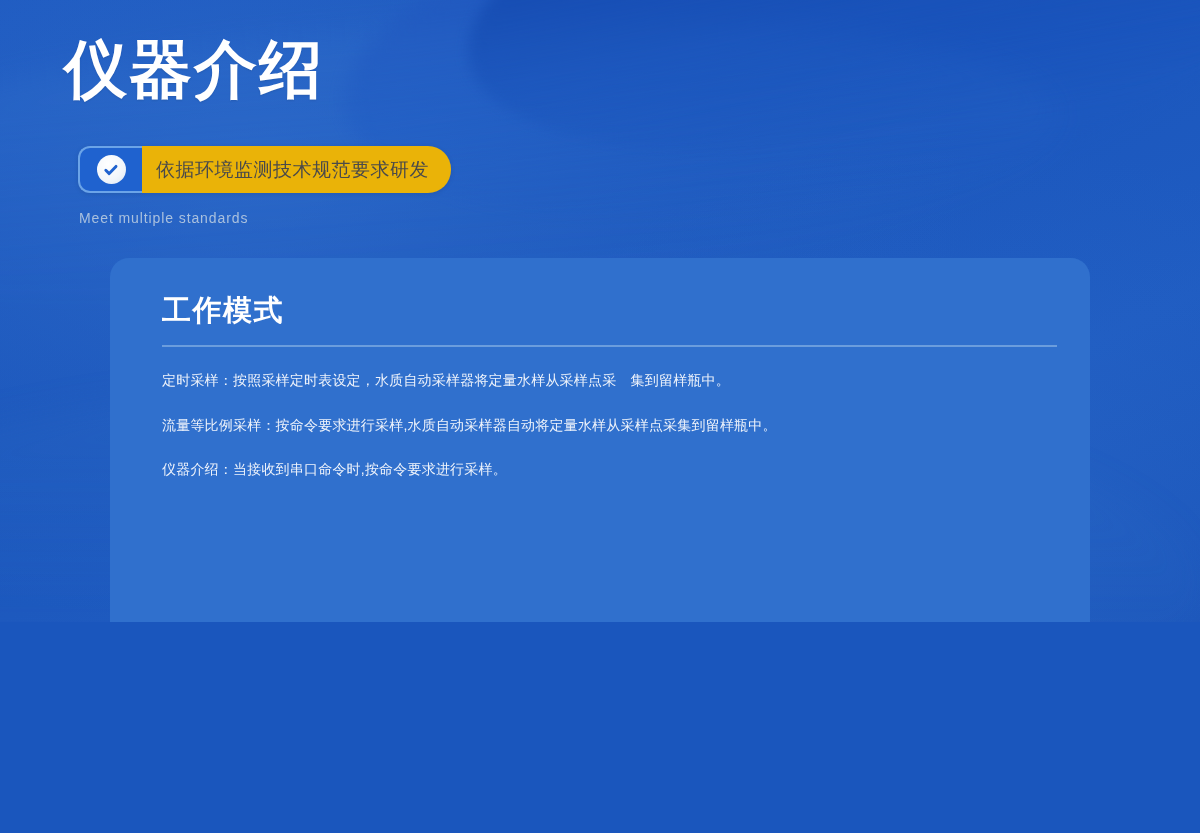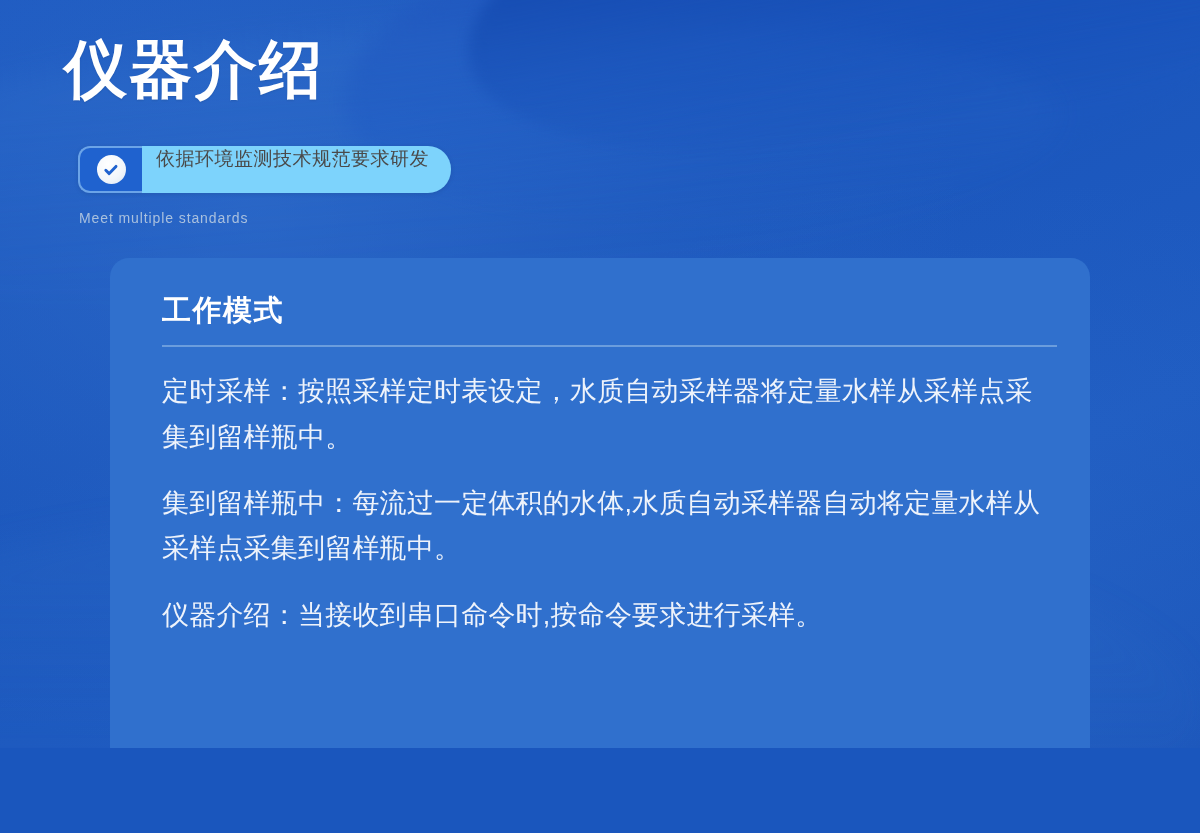--- a/index.html
+++ b/index.html
@@ -11,21 +11,21 @@
     width: 1200px;
     height: 833px;
     overflow: hidden;
     font-family: "Liberation Sans", "DejaVu Sans", sans-serif;
     background: #1a56bd;
   }
 
   .page {
     position: relative;
     width: 1200px;
-    height: 748px;
+    height: 622px;
     overflow: hidden;
     background: #1855bb;
   }
 
   
   .bg-base {
     position: absolute;
     inset: 0;
     background:
       linear-gradient(155deg, #1b57bf 0%, #1a55bb 38%, #1f5cc2 72%, #1a54ba 100%);
@@ -133,23 +133,23 @@
     height: 29px;
     border-radius: 50%;
     background: radial-gradient(circle at 38% 32%, #ffffff 0%, #f2f6fb 58%, #dbe6f3 100%);
     display: flex;
     align-items: center;
     justify-content: center;
   }
   .check-circle svg { display: block; }
   .badge-body {
     display: flex;
-    align-items: flex-start;
+    align-items: center;
     padding: 0 22px 0 14px;
-    background: #7dd3fc;
+    background: #eab308;
     border-radius: 0 23px 23px 0;
   }
   .badge-text {
     font-size: 19px;
     color: #4a4a4a;
     letter-spacing: 0.5px;
     white-space: nowrap;
     font-family: "Liberation Sans", "DejaVu Sans", sans-serif;
   }
 
@@ -191,21 +191,21 @@
     margin-bottom: 22px;
     border: 0;
   }
   .para-list {
     margin: 0;
     padding: 0;
     list-style: none;
     width: 900px;
   }
   .para {
-    font-size: 27px;
+    font-size: 14px;
     line-height: 1.68;
     color: #eef3fb;
     margin: 1px 0 21px 0;
     letter-spacing: 0.2px;
     white-space: pre-wrap;
   }
   .para:last-child { margin-bottom: 0; }
 </style>
 </head>
 <body>
@@ -237,18 +237,18 @@
     </div>
   </div>
 
   <div class="subtitle">Meet multiple standards</div>
 
   <div class="card">
     <h2 class="card-title">工作模式</h2>
     <hr class="card-divider">
     <div class="para-list">
       <p class="para">定时采样：按照采样定时表设定，水质自动采样器将定量水样从采样点采　集到留样瓶中。</p>
-      <p class="para">集到留样瓶中：每流过一定体积的水体,水质自动采样器自动将定量水样从采样点采集到留样瓶中。</p>
+      <p class="para">流量等比例采样：按命令要求进行采样,水质自动采样器自动将定量水样从采样点采集到留样瓶中。</p>
       <p class="para">仪器介绍：当接收到串口命令时,按命令要求进行采样。</p>
     </div>
   </div>
 
 </div>
 
 </body></html>

